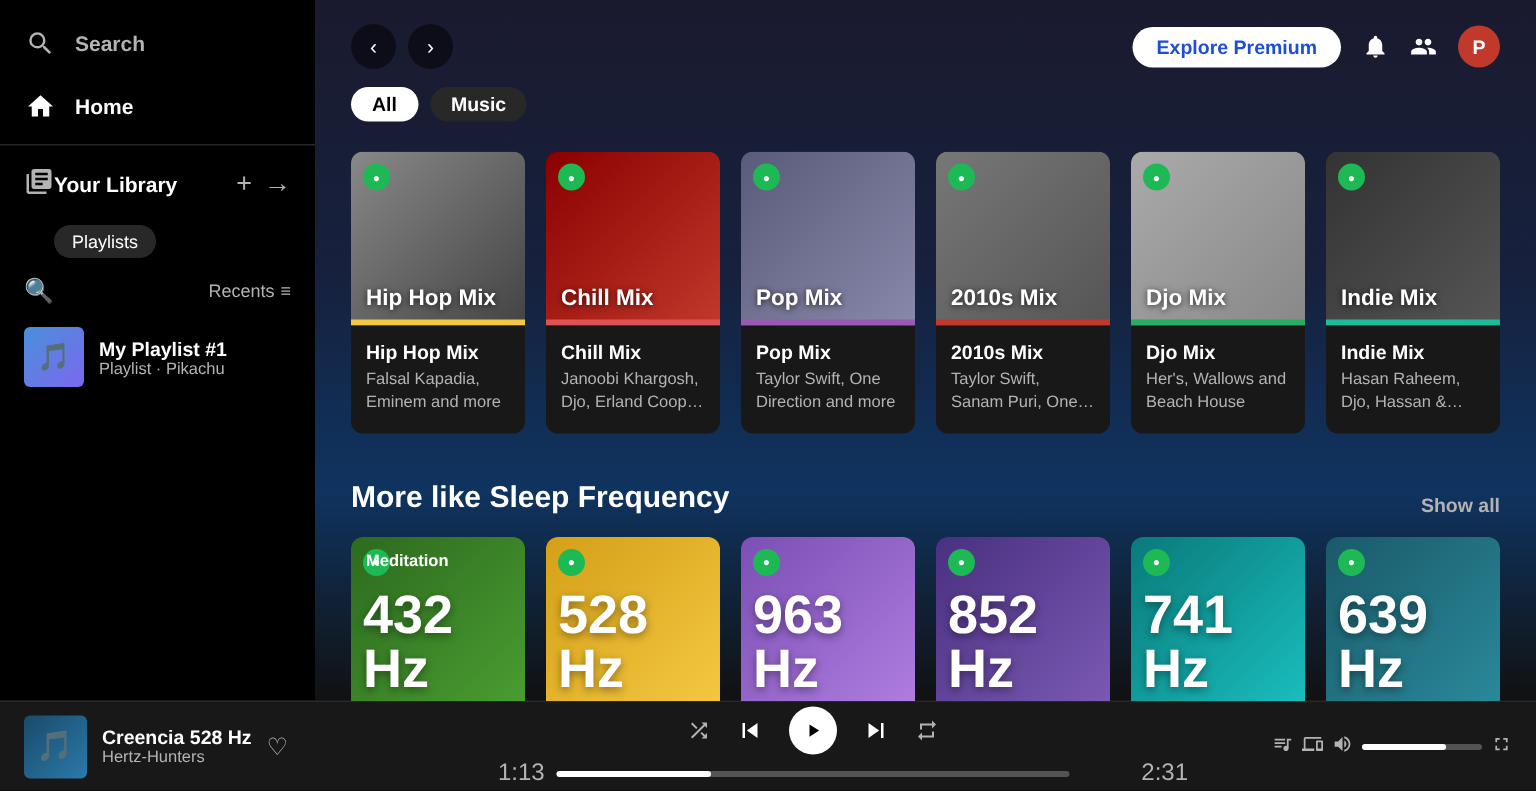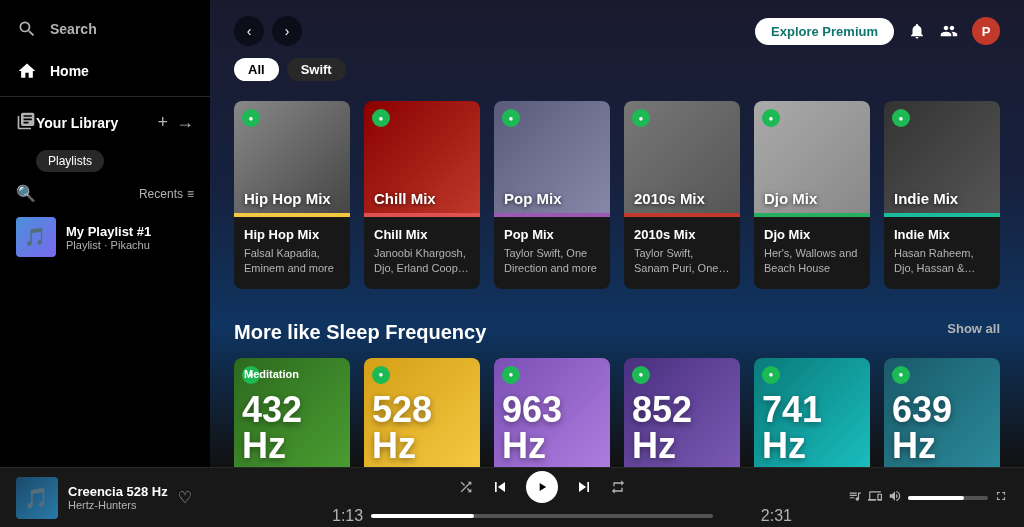--- a/index.html
+++ b/index.html
@@ -140,21 +140,21 @@
       justify-content: center;
       font-size: 14px;
     }
     .header-right {
       display: flex;
       align-items: center;
       gap: 14px;
     }
     .explore-premium-btn {
       background: #fff;
-      color: #0f766e;
+      color: #1d4ed8;
       border: none;
       border-radius: 20px;
       padding: 6px 16px;
       font-size: 13px;
       font-weight: 700;
       cursor: pointer;
     }
     .header-icon-btn {
       background: none;
       border: none;
@@ -197,21 +197,21 @@
     }
     .pill.inactive {
       background: #282828;
       color: #fff;
     }
 
     
     .section { padding: 8px 24px 16px; }
     .section-header {
       display: flex;
-      align-items: flex-start;
+      align-items: flex-end;
       justify-content: space-between;
       margin-bottom: 14px;
     }
     .section-title {
       font-size: 20px;
       font-weight: 700;
       color: #fff;
     }
     .show-all-btn {
       background: none;
@@ -514,21 +514,21 @@
           <svg width="18" height="18" viewBox="0 0 24 24" fill="#fff">
               <path d="M16 11c1.66 0 2.99-1.34 2.99-3S17.66 5 16 5c-1.66 0-3 1.34-3 3s1.34 3 3 3zm-8 0c1.66 0 2.99-1.34 2.99-3S9.66 5 8 5C6.34 5 5 6.34 5 8s1.34 3 3 3zm0 2c-2.33 0-7 1.17-7 3.5V19h14v-2.5c0-2.33-4.67-3.5-7-3.5zm8 0c-.29 0-.62.02-.97.05 1.16.84 1.97 1.97 1.97 3.45V19h6v-2.5c0-2.33-4.67-3.5-7-3.5z"></path>
             </svg>
         </button>
         <button class="avatar-btn">P</button>
       </div>
     </div>
 
     <div class="filter-pills">
       <button class="pill">All</button>
-      <button class="pill inactive">Swift</button>
+      <button class="pill inactive">Music</button>
     </div>
 
     <div class="section">
       <div class="cards-grid" id="mixes-grid">
           <div class="card">
     <div class="card-thumb">
       <div class="card-thumb-inner mix-hiphop">
         <div class="card-spotify-icon">●</div>
         <div class="card-label-overlay">Hip Hop Mix</div>
       </div>

